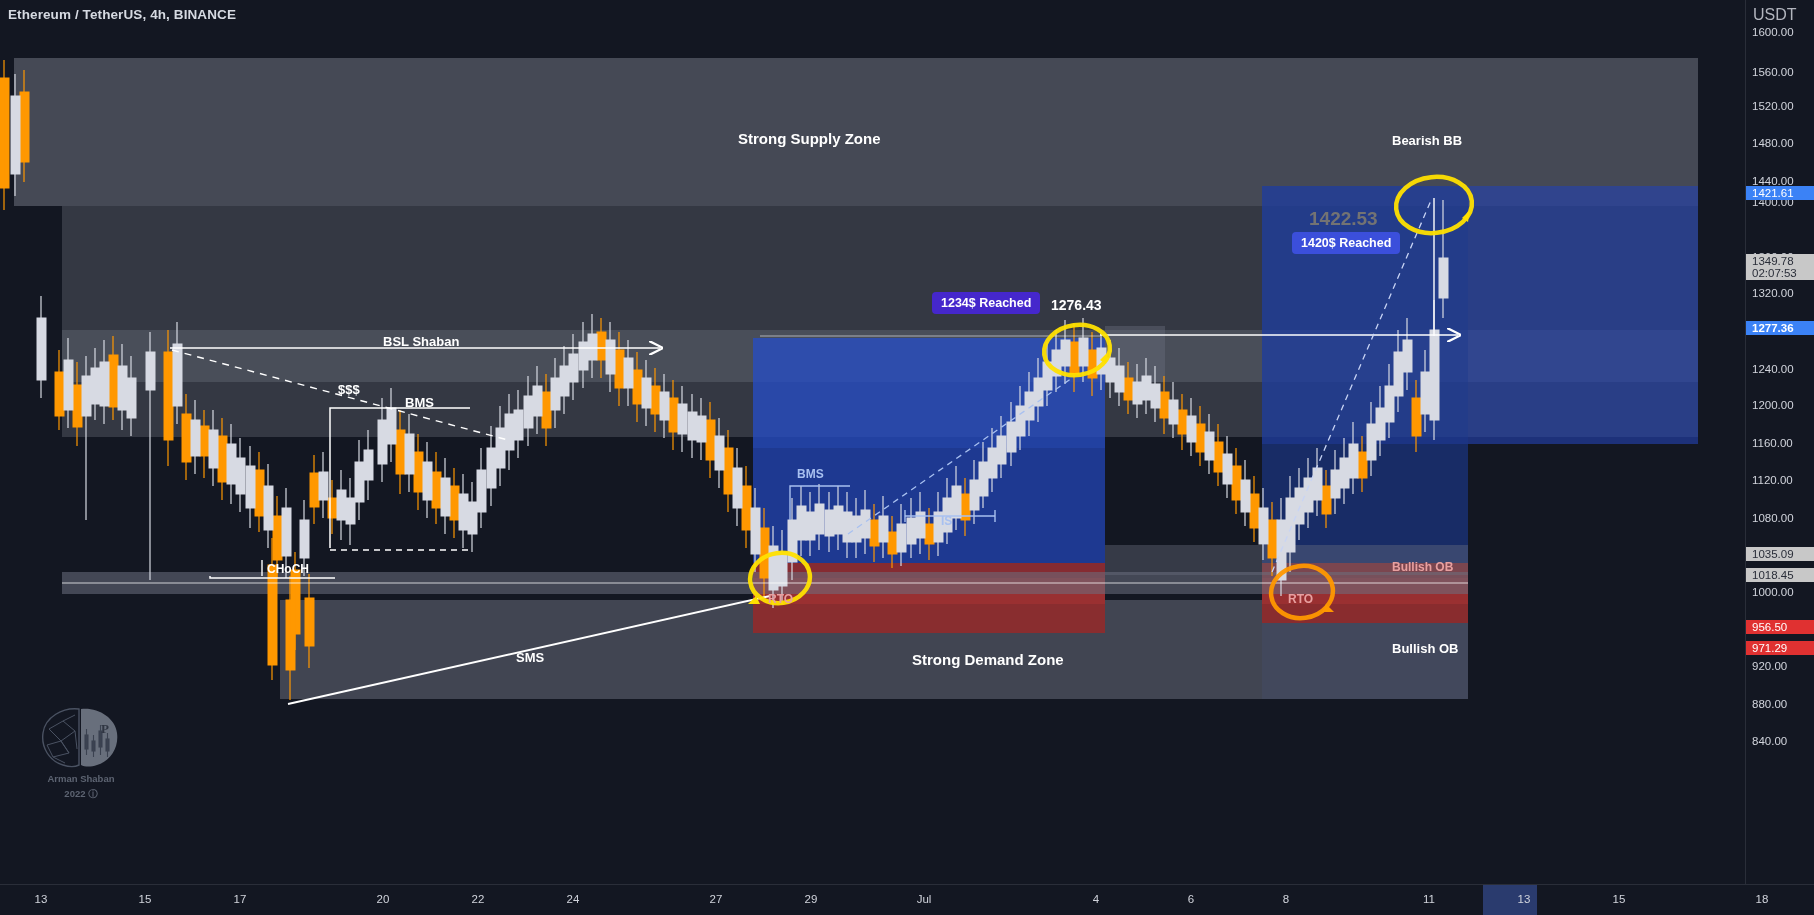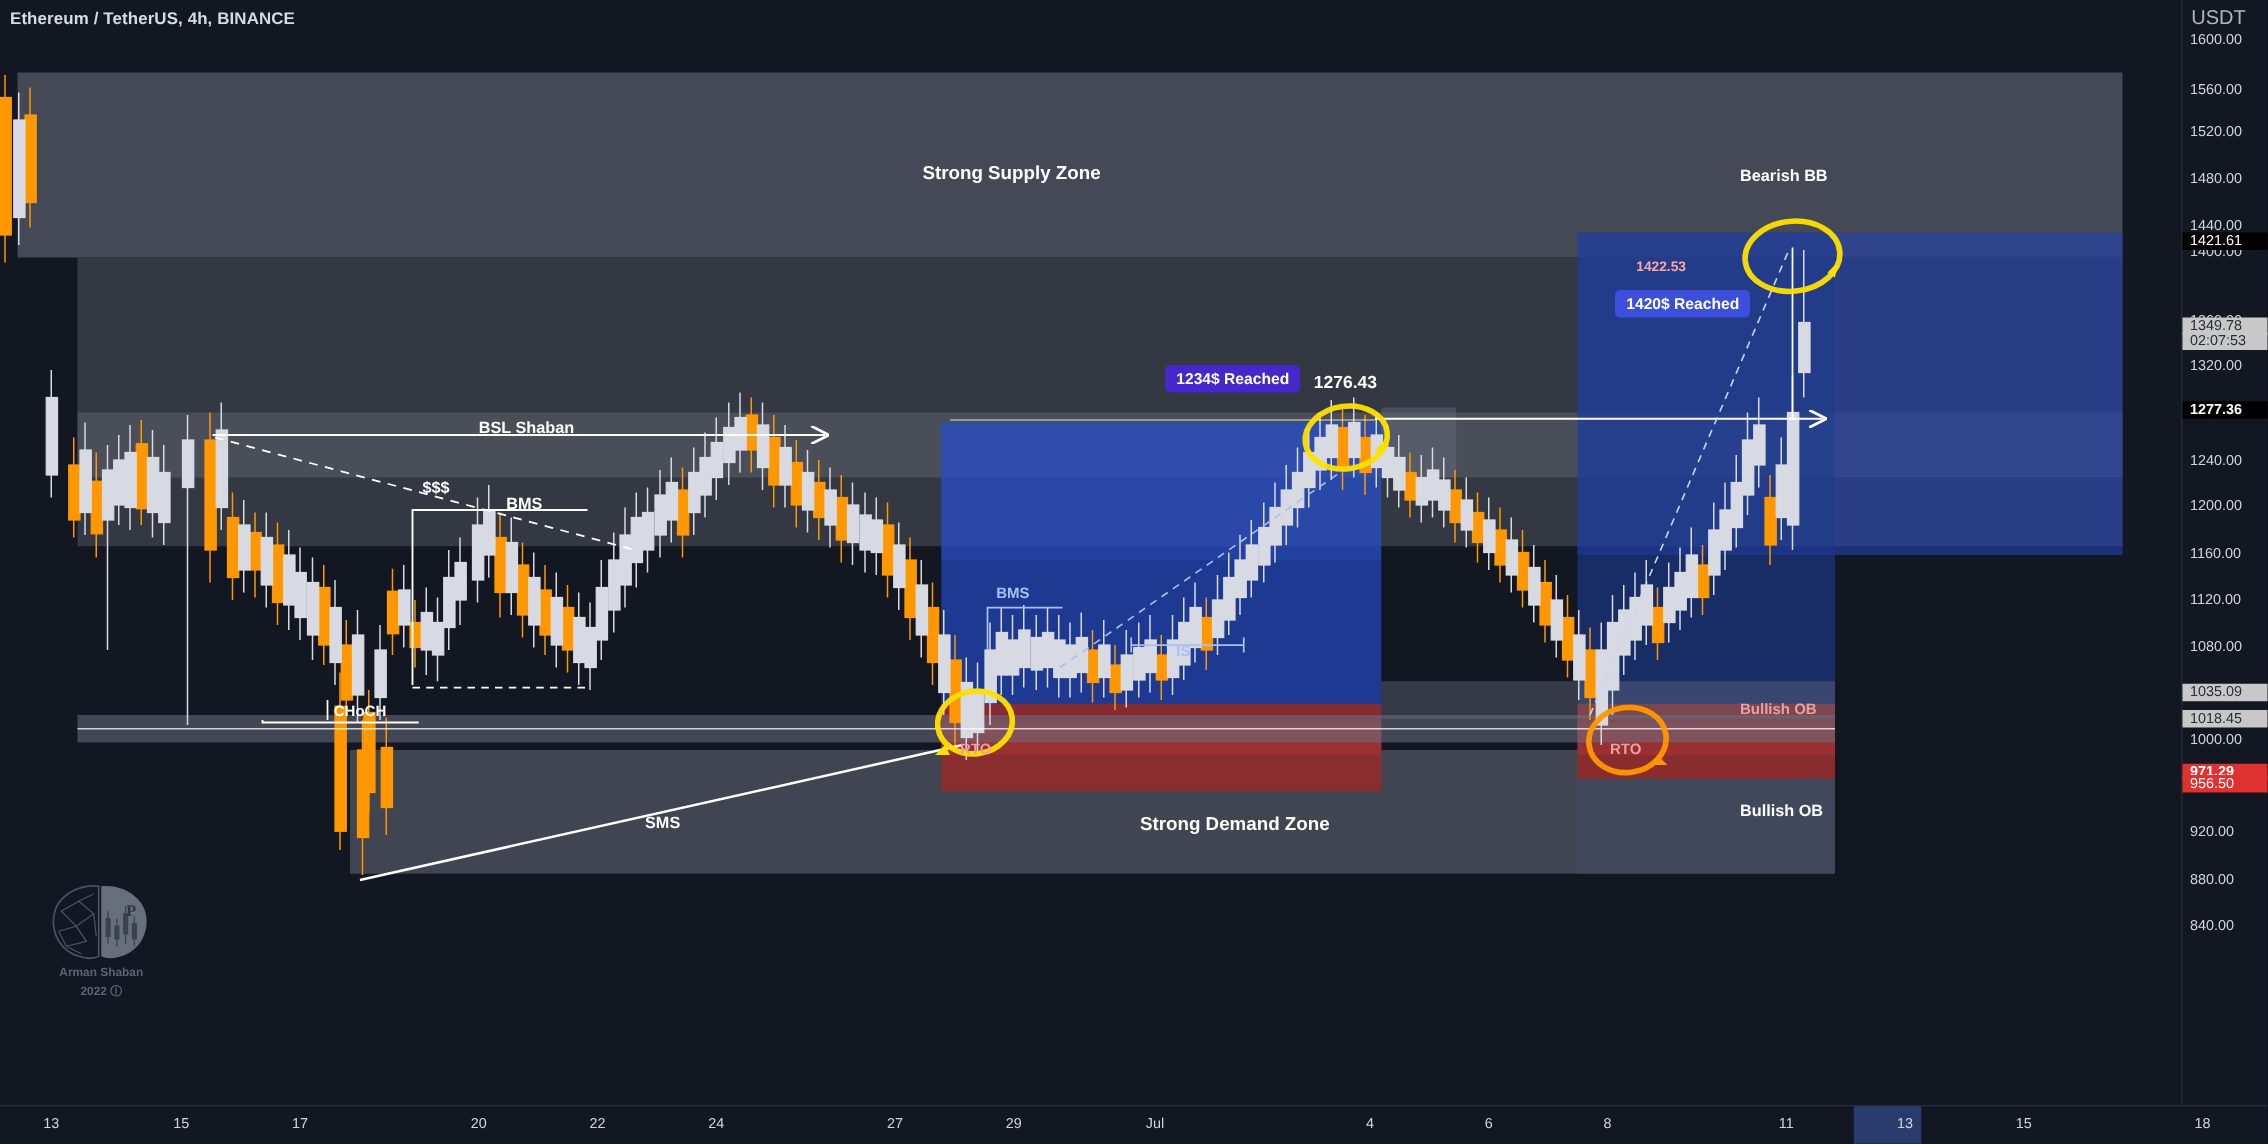--- a/index.html
+++ b/index.html
@@ -60,21 +60,21 @@
   }
   .price-badge {
     position: absolute;
     left: 0;
     width: 69px;
     font-size: 11.5px;
     padding: 1px 0 1px 6px;
     white-space: nowrap;
     font-weight: normal;
   }
-  .badge-blue { background: #000000; color: #ffffff; }
+  .badge-blue { background: #3b82f6; color: #ffffff; }
   .badge-red  { background: #e03131; color: #ffffff; }
   .badge-gray { background: #c8c8c8; color: #2a2e39; }
 
   
   #time-axis {
     position: absolute;
     left: 0; top: 884px;
     width: 1814px; height: 31px;
     background: #131722;
     border-top: 1px solid #2a2e39;
@@ -570,21 +570,21 @@
         <div class="annot" style="left: 267px; top: 562px; font-size: 12px; color: rgb(255, 255, 255);">CHoCH</div>
         <div class="annot" style="left: 516px; top: 650px; font-size: 13px; color: rgb(255, 255, 255);">SMS</div>
         <div class="annot" style="left: 797px; top: 467px; font-size: 12px; color: rgb(168, 192, 240);">BMS</div>
         <div class="annot" style="left: 941px; top: 514px; font-size: 12px; color: rgb(168, 192, 240); text-align: right;">IS</div>
         <div class="annot" style="left: 768px; top: 592px; font-size: 12px; color: rgb(232, 160, 160);">RTO</div>
         <div class="annot" style="left: 1288px; top: 592px; font-size: 12px; color: rgb(232, 160, 160);">RTO</div>
         <div class="annot" style="left: 1392px; top: 560px; font-size: 12px; color: rgb(232, 160, 160);">Bullish OB</div>
         <div class="annot" style="left: 1392px; top: 641px; font-size: 13px; color: rgb(255, 255, 255);">Bullish OB</div>
         <div class="annot" style="left: 912px; top: 651px; font-size: 15px; color: rgb(255, 255, 255);">Strong Demand Zone</div>
         <div class="annot" style="left: 1051px; top: 297px; font-size: 14px; color: rgb(255, 255, 255);">1276.43</div>
-        <div class="annot" style="left: 1309px; top: 208px; font-size: 11px; color: #fca5a5;">1422.53</div>
+        <div class="annot" style="left: 1309px; top: 208px; font-size: 19px; color: #737373;">1422.53</div>
       </div>
 
     <div id="callouts-layer">
         <div class="callout" style="left: 932px; top: 292px; background: rgb(69, 39, 204);">1234$ Reached</div>
         <div class="callout" style="left: 1292px; top: 232px; background: rgb(59, 79, 219);">1420$ Reached</div>
       </div>
   </div>
 
   <div id="price-axis">
     <div class="axis-unit">USDT</div>
@@ -610,21 +610,21 @@
         <div class="price-tick" style="top: 698px; text-align: right;">880.00</div>
         <div class="price-tick" style="top: 735px;">840.00</div>
       </div>
     <div id="price-badges">
         <div class="price-badge badge-blue" style="top: 186px;">1421.61</div>
         <div class="price-badge badge-gray" style="top: 254px;">1349.78</div>
         <div class="price-badge badge-gray" style="top: 266px;">02:07:53</div>
         <div class="price-badge badge-blue" style="top: 321px; font-weight: bold;">1277.36</div>
         <div class="price-badge badge-gray" style="top: 547px;">1035.09</div>
         <div class="price-badge badge-gray" style="top: 568px;">1018.45</div>
-        <div class="price-badge badge-red" style="top: 611px; font-weight: bold;">971.29</div>
+        <div class="price-badge badge-red" style="top: 641px;">971.29</div>
         <div class="price-badge badge-red" style="top: 620px;">956.50</div>
       </div>
   </div>
 
   <div id="time-axis">
     <div id="time-highlight" style="left: 1483px; width: 54px;"></div>
     <div id="time-ticks">
         <div class="time-tick" style="left: 41px;">13</div>
         <div class="time-tick" style="left: 145px;">15</div>
         <div class="time-tick" style="left: 240px;">17</div>

